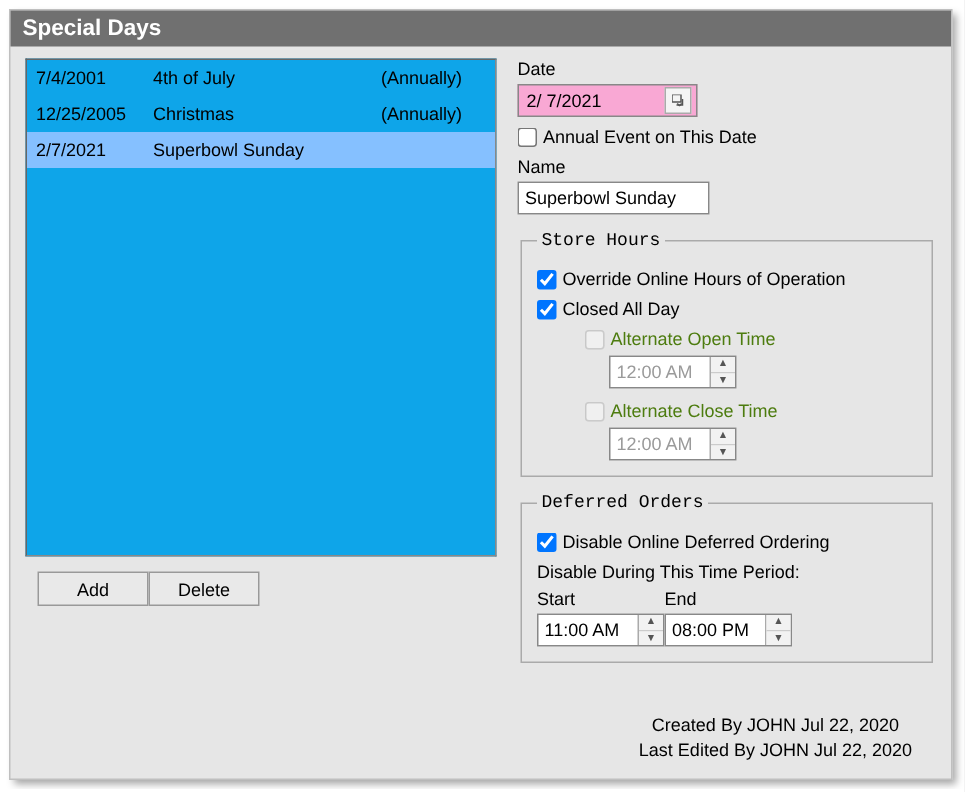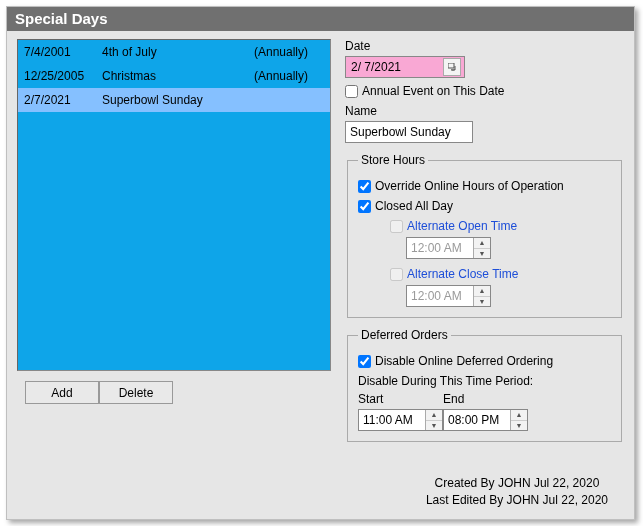--- a/index.html
+++ b/index.html
@@ -101,21 +101,21 @@
     background:#fff;
     font-family:inherit;
     font-size:12px;
     padding: 1px 4px;
   }
   fieldset {
     border:1px solid #aaa;
     margin-top:10px;
     padding: 6px 10px 10px 10px;
   }
-  legend { padding: 0 3px; }
+  legend { padding: 0 3px; font-family: Liberation Mono, monospace; }
   .indent1 { margin-left: 0; }
   .indent2 { margin-left: 32px; }
   .timebox {
     display:inline-flex;
     align-items:center;
     border:1px solid #888;
     background:#fff;
     height:20px;
   }
   .timebox.disabled { color:#9a9a9a;align-items:center; }
@@ -133,21 +133,21 @@
     display:flex; flex-direction:column;
   }
   .spinner span {
     flex:1;
     display:flex; align-items:center; justify-content:center;
     font-size:7px; line-height:7px;
     background:#f2f2f2;
     color:#555;
   }
   .spinner span:first-child { border-bottom:1px solid #ccc; }
-  .disabled-label { color:#1d4ed8; }
+  .disabled-label { color:#4d7c0f; }
   .timefields { display:flex; margin-top:4px;}
   .timefields .col { display:flex; flex-direction:column; gap:3px;}
   .footer {
     position:absolute;
     right:26px;
     bottom:10px;
     text-align:center;
     font-size:12px;
     line-height:1.4;
   }

